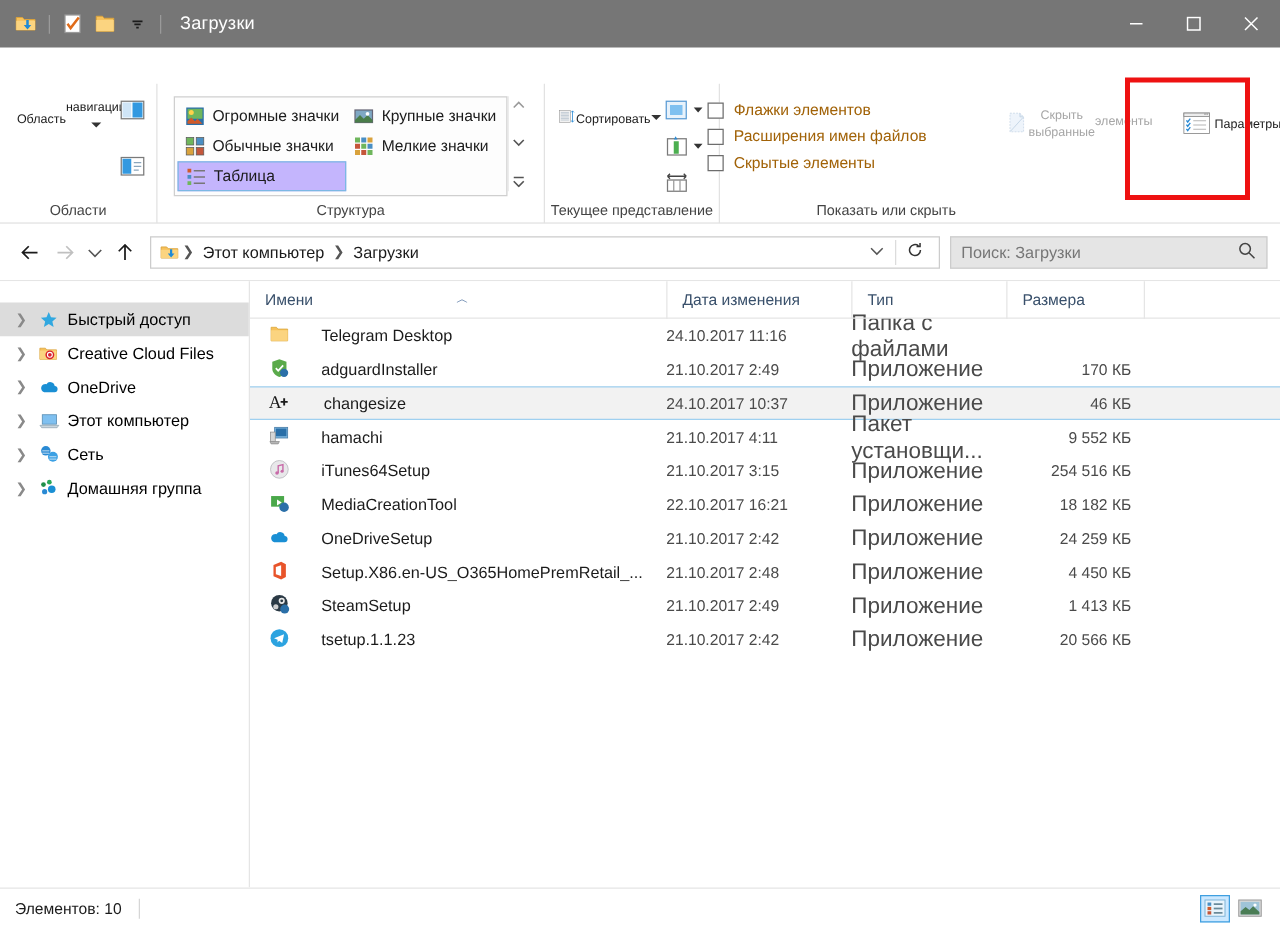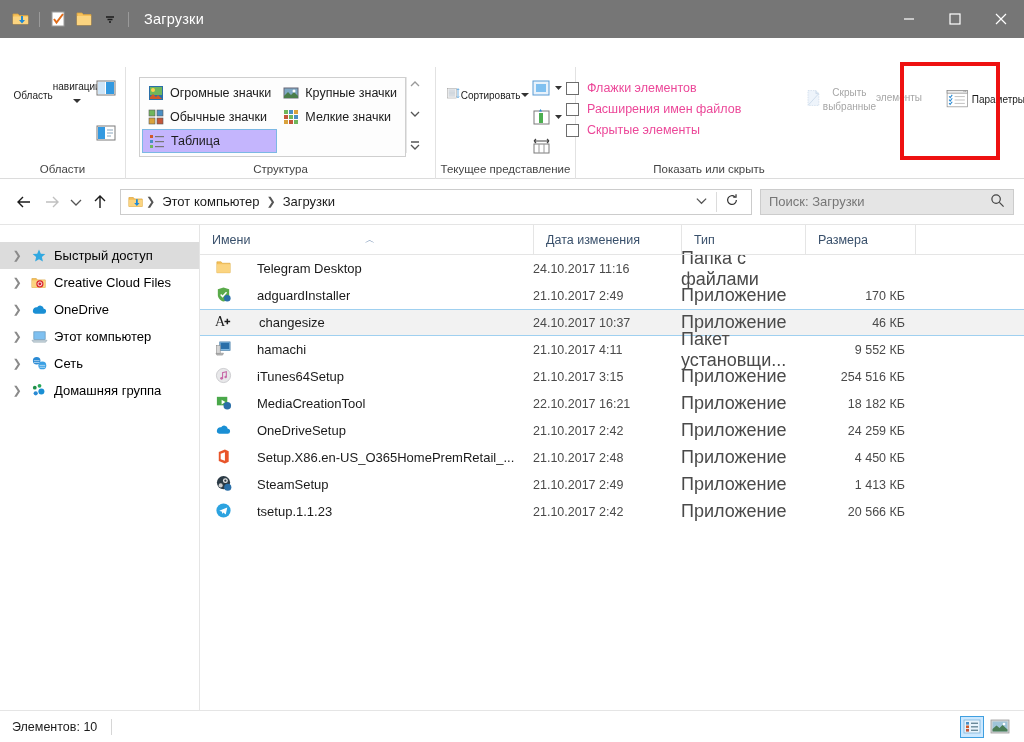--- a/index.html
+++ b/index.html
@@ -62,21 +62,21 @@
 
   .layoutbox { border:1px solid #cfcfcf; background:#fdfdfd; margin-top:4px;
                display:grid; grid-template-columns:auto auto; padding:3px 2px; }
   .litem { display:flex; align-items:center; gap:6px; padding:2px 6px; font-size:12.5px;
            color:#1b1b1b; height:24px; }
   .litem.sel { background:#c4b5fd; border:1px solid #7cb8e4; }
   .lscroll { width:16px; display:flex; flex-direction:column; justify-content:space-between;
              align-items:center; padding:3px 0; border-left:1px solid #e6e6e6; }
 
   .chk-list { display:flex; flex-direction:column; gap:7px; padding-top:6px; padding-left:6px; }
-  .chkrow { display:flex; align-items:center; gap:8px; font-size:12.5px; color:#ec4899; }
+  .chkrow { display:flex; align-items:center; gap:8px; font-size:12.5px; color:#a16207; }
   .chkbox { width:13px; height:13px; border:1px solid #6d6d6d; background:#fff; }
 
   .disabled { color:#a6a6a6; }
 
   .optbtn-wrap { position:relative; width:100px; display:flex; justify-content:center; }
   .redbox { position:absolute; left:900px; top:62px; width:100px; height:98px;
             border:4px solid #ee1111; z-index:40; pointer-events:none; }
 
   
   .addrbar { position:absolute; left:0; top:179px; width:1024px; height:45px; background:#fff;

